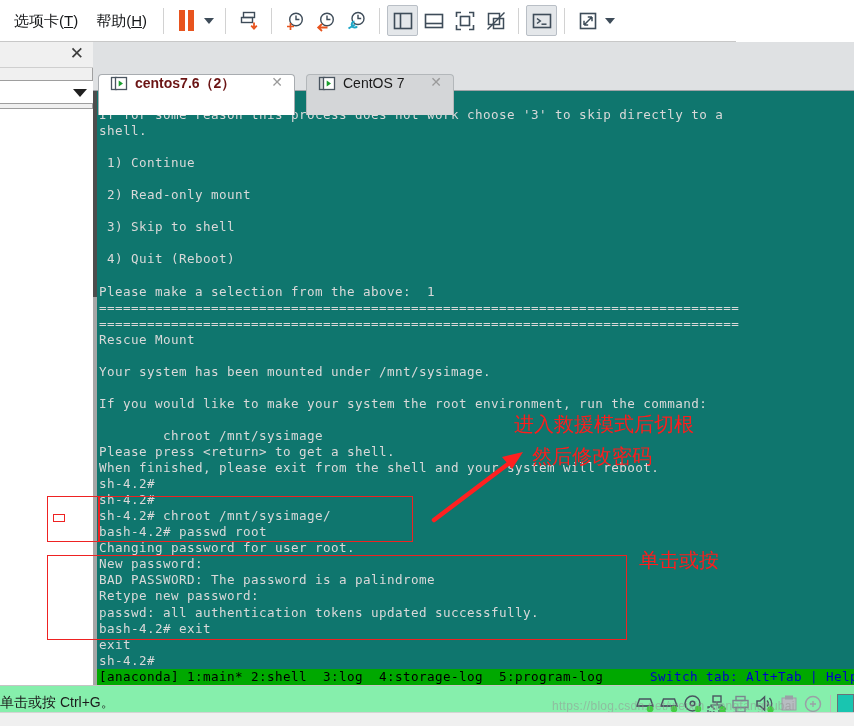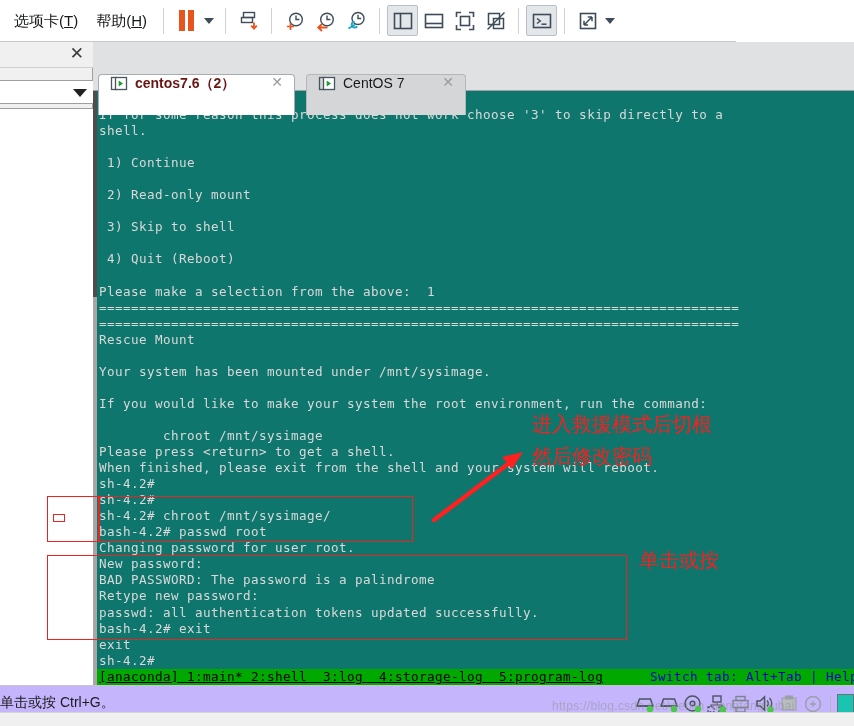--- a/index.html
+++ b/index.html
@@ -89,21 +89,21 @@
     display: flex; 
     padding: 0 7px 0 11px;
     margin-top: 24px;
   }
   .vmtab.active {
     left: 5px; width: 197px;
     background: #ffffff; border-color: #a8acb0;
     z-index: 3;
   }
   .vmtab.inactive {
-    left: 213px; width: 160px;
+    left: 213px; width: 148px;
     background: #d4d6d8; border-color: #b3b7ba;
     z-index: 2;
   }
   .vmtab-title {
     font-size: 14px; white-space: nowrap; flex: 1;
     font-family: "Liberation Sans", sans-serif;
   }
   .vmtab.active .vmtab-title { color: #6b1414; font-weight: bold; }
   .vmtab.inactive .vmtab-title { color: #1a1a1a; }
   .vmtab-x {
@@ -131,38 +131,38 @@
     color: #d9d9d9; white-space: pre;
     letter-spacing: 0.42px;
   }
   .statusline {
     position: absolute; left: 4px; top: 578px; width: 757px; height: 16px;
     background: #00a800; overflow: hidden;
     font-family: "DejaVu Sans Mono", "Liberation Mono", monospace;
     font-size: 12.6px; line-height: 16px;
     letter-spacing: 0.42px; white-space: pre;
   }
-  .statusline .sl-left { position: absolute; left: 2px; top: 0; color: #000000; text-decoration: underline; }
+  .statusline .sl-left { position: absolute; left: 2px; top: 0; color: #000000; }
   .statusline .sl-right { position: absolute; left: 553px; top: 0; color: #0000cc; }
   .redbox {
     position: absolute; border: 1.5px solid #ee2222;
     background: transparent; pointer-events: none;
   }
   .redtext {
     position: absolute; color: #ff1c1c;
     font-family: "DejaVu Sans", sans-serif;
     font-size: 20px; line-height: 27px; white-space: pre;
     font-weight: normal;
   }
   .arrow-svg { position: absolute; left: 424px; top: 440px; }
 
   
   .botbar {
     position: absolute; left: 0; top: 685px; width: 854px; height: 41px;
-    background: #c4b5fd; border-top: 1px solid #c5c5c5;
+    background: #86efac; border-top: 1px solid #c5c5c5;
   }
   .bot-hint {
     position: absolute; left: 0px; top: 8px;
     font-size: 14px; color: #1b1b1b; white-space: nowrap;
     font-family: "Liberation Sans", sans-serif;
   }
   .dev-tray {
     position: absolute; right: 0px; top: 5px; height: 26px;
     display: flex; align-items: center; gap: 2px;
   }
@@ -370,21 +370,21 @@
   <div class="redbox" style="left:99px; top:496px; width:314px; height:46px;"></div>
   <div class="redbox" style="left:47px; top:496px; width:52px; height:46px;"></div>
   <div class="redbox" style="left:53px; top:514px; width:12px; height:8px;"></div>
   <div class="redbox" style="left:47px; top:555px; width:580px; height:85px;"></div>
 
   <svg class="arrow-svg" width="110" height="95" viewBox="0 0 110 95">
     <path d="M10 80 L92 18" stroke="#ff2020" stroke-width="4.5" stroke-linecap="round"></path>
     <path d="M99 12 L78 17 L88 29 Z" fill="#ff2020"></path>
   </svg>
 
-  <div class="redtext" style="left:532px; top:411px;"><span>进入救援模式后切根</span></div>
+  <div class="redtext" style="left:514px; top:411px;"><span>进入救援模式后切根</span></div>
   <div class="redtext" style="left:532px; top:443px;"><span>然后修改密码</span></div>
 
   <div class="redtext" style="left:639px; top:547px;"><span>单击或按</span></div>
 
   <div class="botbar">
     <div class="bot-hint">单击或按 Ctrl+G。</div>
 
     <div class="dev-tray">
       <div class="dev-ic">
         <svg width="22" height="22" viewBox="0 0 22 22">

